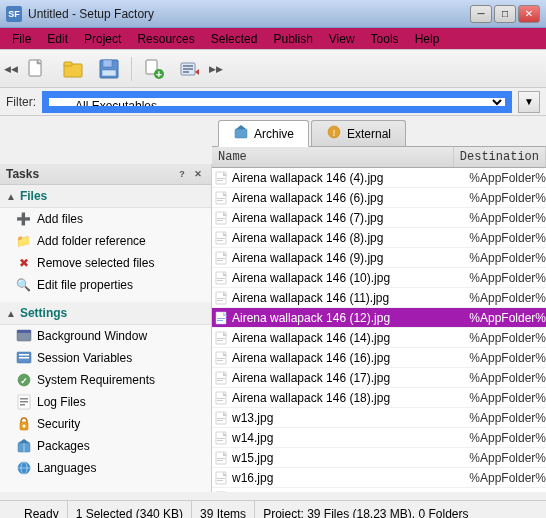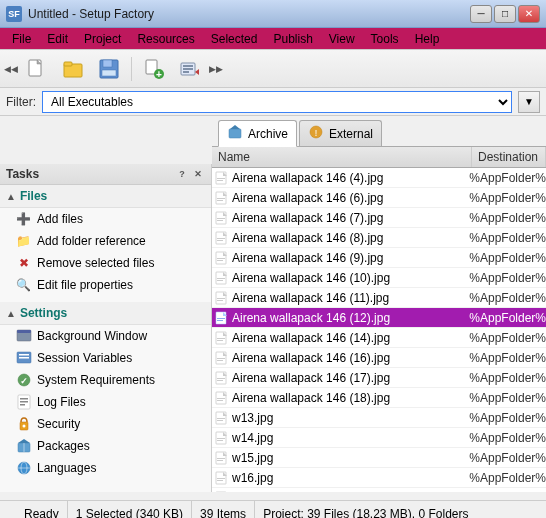--- a/index.html
+++ b/index.html
@@ -119,24 +119,24 @@
       display: flex;
       align-items: center;
       padding: 0 6px;
       border-bottom: 1px solid #ccc;
       gap: 6px;
     }
     #filter-label { font-size: 12px; color: #333; }
     #filter-select {
       flex: 1;
       height: 22px;
-      border: 1px solid #3b82f6;
+      border: 7px solid #3b82f6;
       background: white;
       font-size: 12px;
-      padding: 0 4px;
+      padding: 0 22px;
     }
     #filter-expand {
       width: 22px;
       height: 22px;
       border: 1px solid #aaa;
       background: linear-gradient(to bottom, #f5f5f5, #e0e0e0);
       display: flex;
       align-items: center;
       justify-content: center;
       cursor: pointer;
@@ -237,21 +237,21 @@
       display: flex;
       align-items: flex-end;
       padding: 4px 6px 0;
       background: #f0f0f0;
       border-bottom: 1px solid #aaa;
       gap: 2px;
     }
     .tab {
       display: flex;
       align-items: center;
-      padding: 3px 8px;
+      padding: 3px 14px;
       border: 1px solid #aaa;
       border-bottom: none;
       cursor: pointer;
       font-size: 12px;
       gap: 5px;
       border-radius: 3px 3px 0 0;
       background: linear-gradient(to bottom, #e8e8e8, #d8d8d8);
     }
     .tab.active {
       background: white;
@@ -273,20 +273,21 @@
       display: flex;
       background: linear-gradient(to bottom, #e8e8e8, #d8d8d8);
       border-bottom: 1px solid #aaa;
       font-size: 12px;
     }
     .col-header {
       padding: 3px 6px;
       border-right: 1px solid #ccc;
       font-weight: normal;
       color: #333;
+      font-family: Liberation Mono, monospace;
     }
     .col-name { width: 260px; }
     .col-dest { flex: 1; }
 
     #file-list {
       flex: 1;
       overflow-y: auto;
       background: white;
     }
     .file-row {

